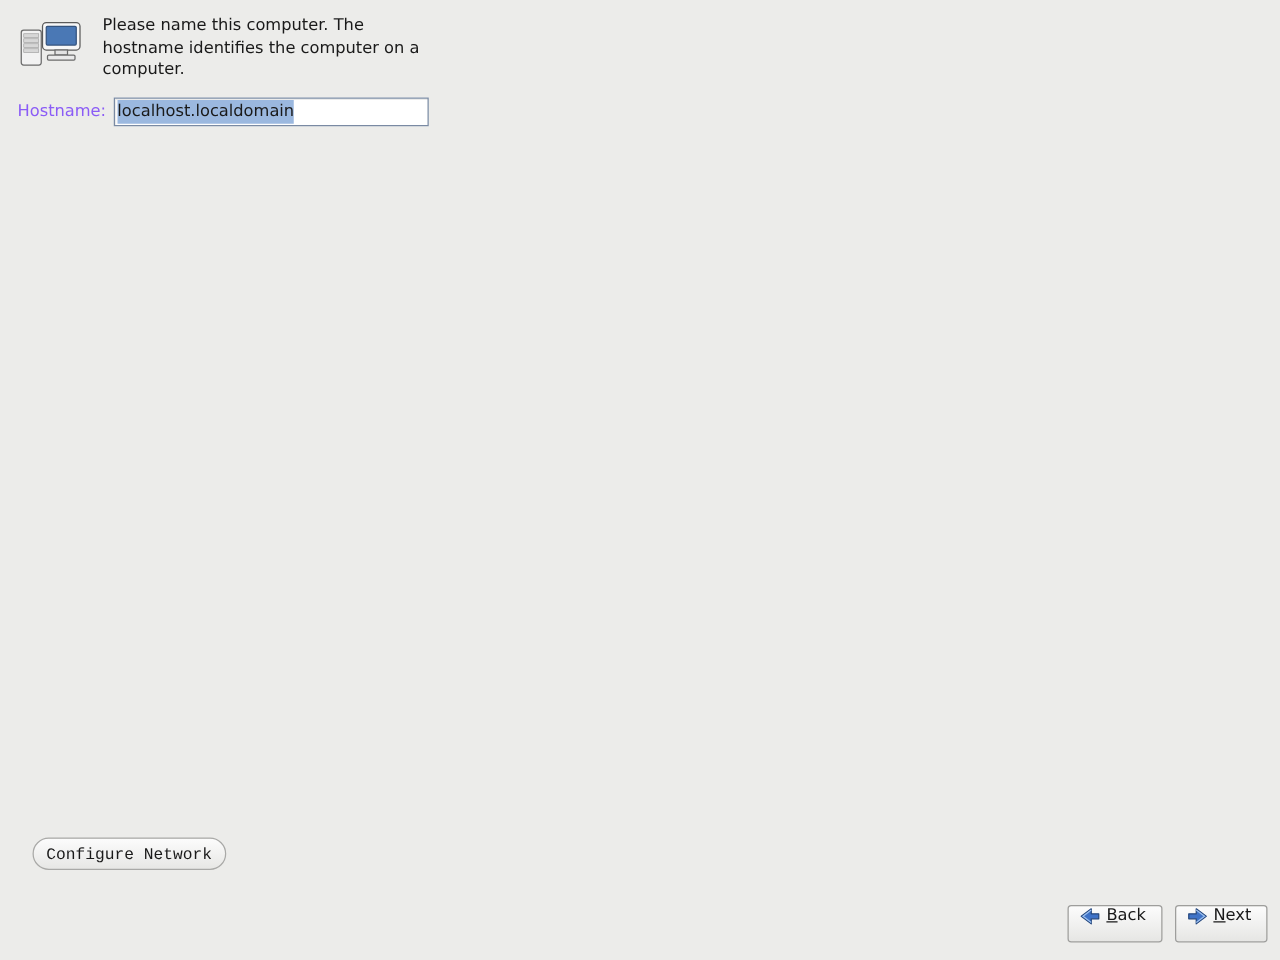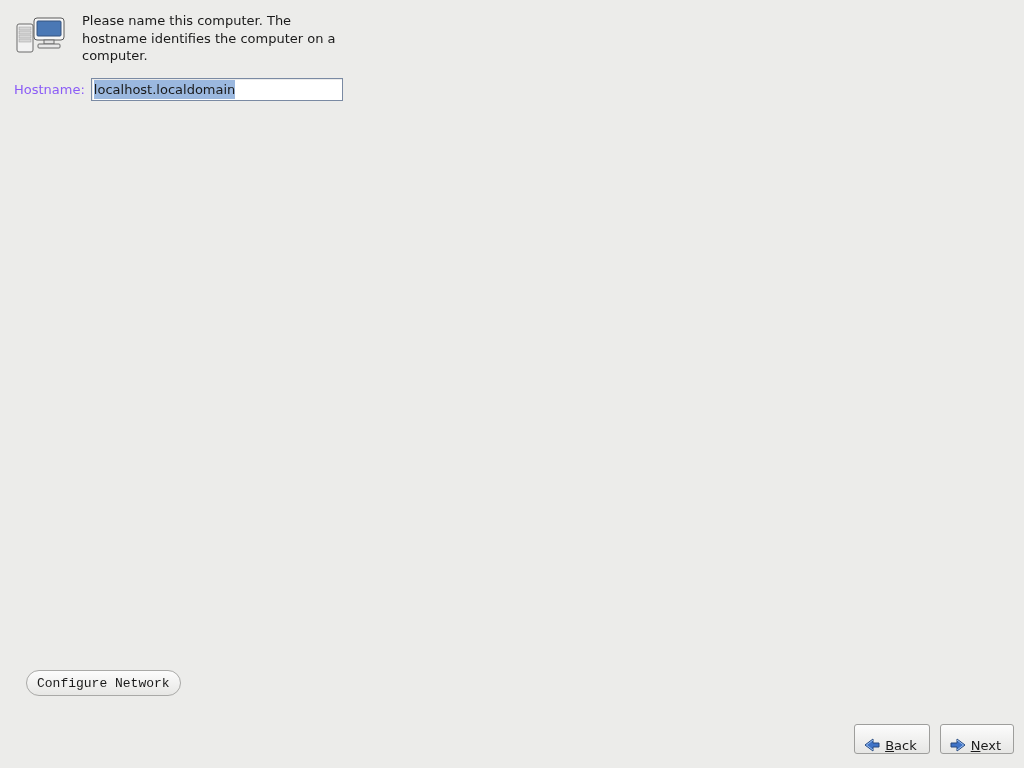--- a/index.html
+++ b/index.html
@@ -71,21 +71,21 @@
       margin-left: 12px;
     }
 
     .nav-row {
       position: absolute;
       right: 10px; bottom: 14px;
       display: flex; gap: 10px;
     }
     .nav-btn {
       display: inline-flex;
-      align-items: flex-end;
+      align-items: flex-start;
       gap: 4px;
       height: 30px;
       padding: 0 12px 0 8px;
       font-family: inherit; font-size: 13px;
       background: linear-gradient(#fcfcfc, #e6e6e4);
       border: 1px solid #9e9e9c;
       border-radius: 3px;
       color: #1a1a1a;
       cursor: pointer;
     }

